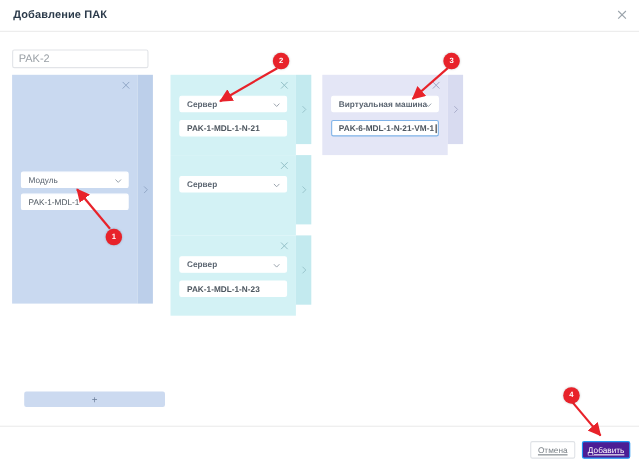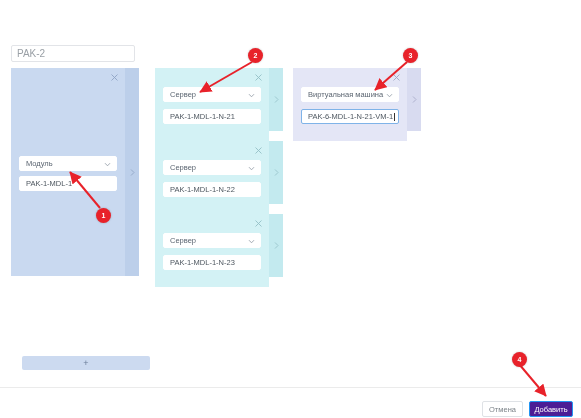--- a/index.html
+++ b/index.html
@@ -103,21 +103,21 @@
 
   
   .card1{height:248px;}
   .card1 .card-body{width:114px;height:208px;}
   .card1 .card-rail{height:208px;}
   .card1 .sel{top:88px;}
   .card1 .txt{top:108px;}
 
   
   .cardS{height:63px;}
-  .cardS .card-body{width:114px;height:73px;}
+  .cardS .card-body{width:114px;height:73px;font-weight:bold;}
   .cardS .card-rail{height:63px;}
   .cardS .sel{top:19px;}
   .cardS .txt{top:41px;}
 
   .gap{height:10px;}
 
   
   .addbar{
     position:absolute;left:11px;top:288px;width:128px;height:14px;
     background:#ccdaf0;border-radius:2px;
@@ -125,21 +125,21 @@
     color:#6b7d99;font-size:9px;line-height:1;
   }
 
   
   .footer{
     position:absolute;left:0;bottom:0;width:581px;height:31px;
     border-top:1px solid #ebebeb;box-sizing:border-box;background:#fff;
   }
   .btn{
     position:absolute;top:13px;height:16px;border-radius:2px;box-sizing:border-box;
-    font-size:7.5px;display:flex;align-items:center;justify-content:center;cursor:pointer;
+    font-size:7.5px;display:flex;align-items:center;justify-content:center;cursor:pointer;text-decoration:underline;
   }
   .btn-cancel{right:58px;width:41px;background:#fff;border:1px solid #dfe2e6;color:#7b8288;}
   .btn-primary{right:8px;width:44px;background:#4c1d95;border:1px solid #2196f3;color:#fff;}
 
   
   .anno{position:absolute;left:0;top:0;width:581px;height:418px;pointer-events:none;}
   .marker{
     position:absolute;width:15px;height:15px;border-radius:50%;
     background:#e8222a;color:#fff;font-size:7px;font-weight:bold;
     display:flex;align-items:center;justify-content:center;
@@ -148,20 +148,28 @@
   .m1{left:96px;top:208px;}
   .m2{left:248px;top:48px;}
   .m3{left:403px;top:48px;}
   .m4{left:512px;top:352px;}
 </style>
 </head>
 <body>
 
 <div class="modal">
 
+  <div class="modal-header">
+    <div class="modal-title">Добавление ПАК</div>
+    <div class="close-x">
+      <svg viewBox="0 0 13 13" width="13" height="13">
+          <path d="M3 3 L10 10 M10 3 L3 10" stroke="currentColor" stroke-width="1" fill="none"></path>
+        </svg>
+    </div>
+  </div>
 
   <input class="name-field" value="PAK-2" style="">
 
   <div class="board">
 
     <div class="col col1 c1">
       <div class="card card1">
         <div class="card-body">
           <div class="x-ico">
             <svg viewBox="0 0 9 9" width="9" height="9">
@@ -227,23 +235,20 @@
                 <path d="M1.5 1.5 L7.5 7.5 M7.5 1.5 L1.5 7.5" stroke="currentColor" stroke-width="0.9" fill="none"></path>
               </svg>
           </div>
           <div class="sel">
             <span>Сервер</span>
             <span class="caret">
               <svg viewBox="0 0 7 7" width="7" height="7">
                   <path d="M1 2.2 L3.5 4.8 L6 2.2" stroke="currentColor" stroke-width="0.9" fill="none"></path>
                 </svg>
             </span>
-          </div>
-          <div class="txt">
-            <span>PAK-1-MDL-1-N-22</span>
           </div>
         </div>
         <div class="card-rail">
           <svg viewBox="0 0 7 9" width="7" height="9">
               <path d="M2 1.5 L5 4.5 L2 7.5" stroke="currentColor" stroke-width="0.9" fill="none"></path>
             </svg>
         </div>
       </div>
       <div class="gap"></div>
 

